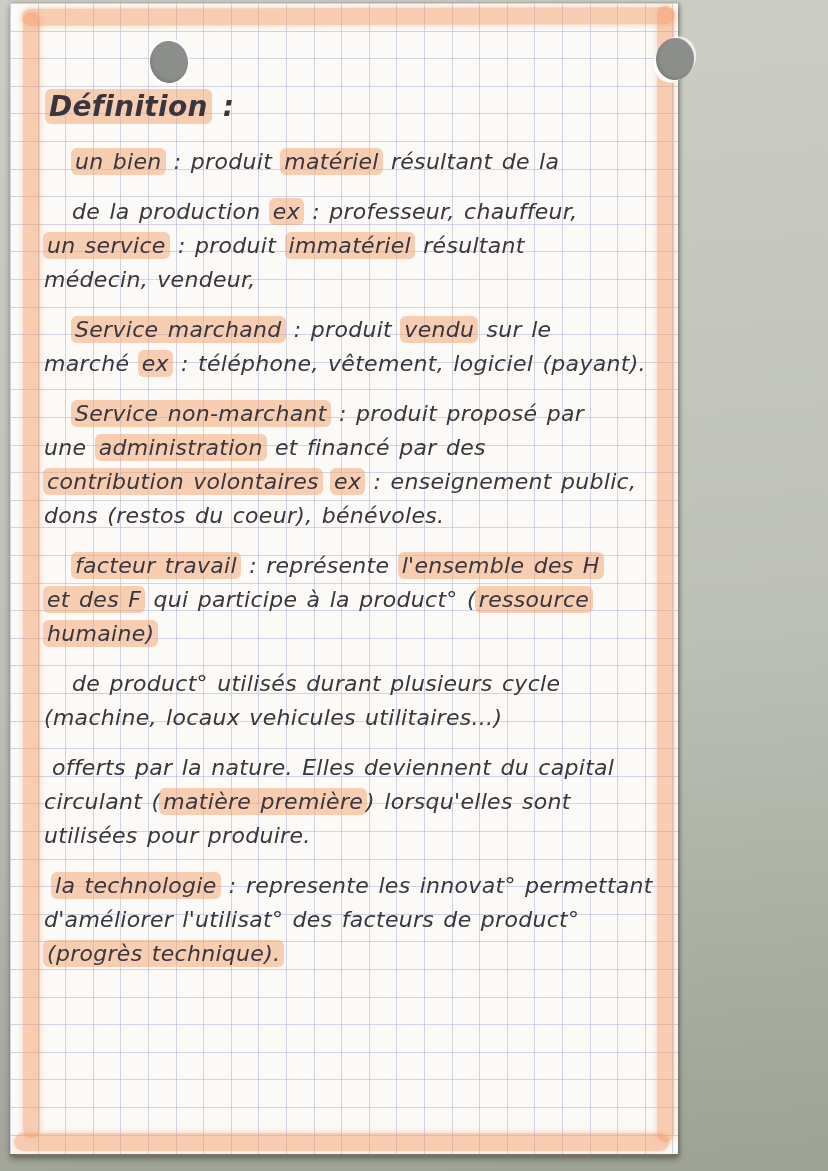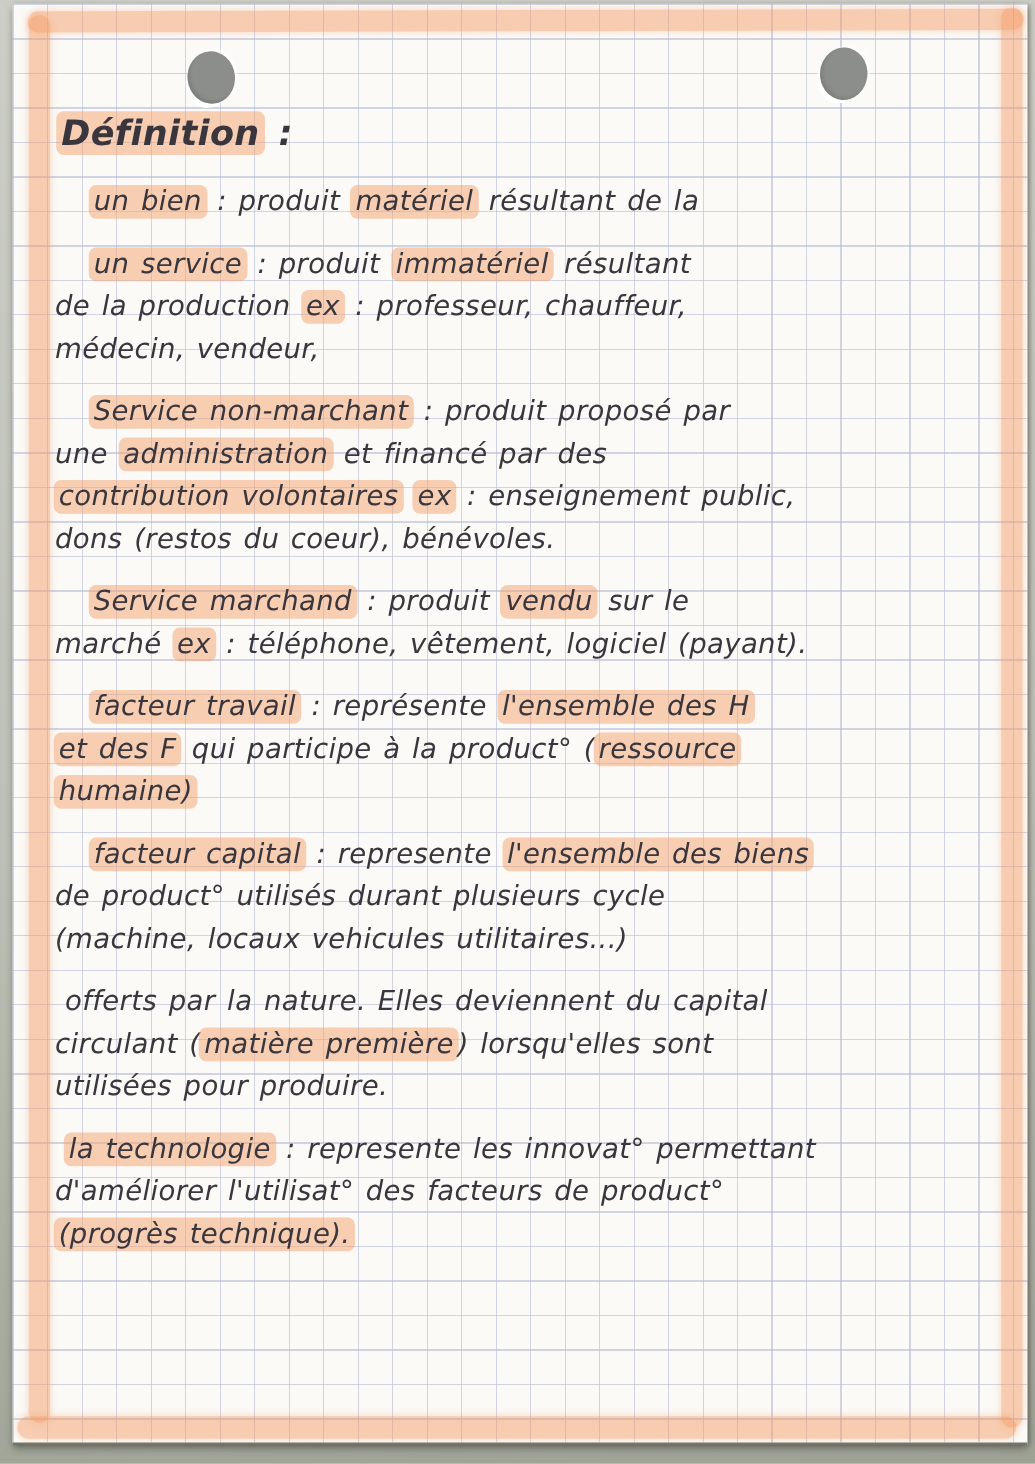--- a/index.html
+++ b/index.html
@@ -2,21 +2,21 @@
 <html style="--paper: #fbfaf7; --ink: #3a363e; --gridline: rgba(128,138,186,0.62); --stripe: rgba(243,155,101,0.48); --stripe-glow: rgba(243,155,101,0.30); --highlight: rgba(245,162,110,0.50); --hole: #8b8e8a;"><head>
 <meta charset="utf-8">
 <style>
   html,body{margin:0;padding:0;}
   body{
     width:828px;height:1171px;overflow:hidden;position:relative;
     background:linear-gradient(175deg,#cdcfc7 0%,#bdc0b6 55%,#9ea295 100%);
     font-family:"DejaVu Sans",sans-serif;
   }
   .paper{
-    position:absolute;left:10px;top:3px;width:812px;height:1151px;
+    position:absolute;left:10px;top:3px;width:668px;height:1151px;
     background:var(--paper,#fbfaf7);
     box-shadow:0 3px 6px rgba(40,42,35,.45),2px 0 3px rgba(40,42,35,.25);
     border-bottom:2px solid #73746a;
   }
   .grid-overlay{
     position:absolute;inset:0;pointer-events:none;
     background-image:
       repeating-linear-gradient(to right,var(--gridline) 0 1px,transparent 1px 27.6px),
       repeating-linear-gradient(to bottom,var(--gridline) 0 1px,transparent 1px 27.6px);
     opacity:.55;
@@ -64,41 +64,40 @@
     <div class="stripe stripe-right"></div>
     <div class="hole hole-left"></div>
     <div class="hole hole-right"></div>
     <div class="content">
       <div class="title-line" id="title"><span class="hl">Définition</span><span> :</span></div>
       <div id="paragraphs">
           <div class="para indent">
             <div class="line"><span class="hl">un bien</span><span> : produit </span><span class="hl">matériel</span><span> résultant de la</span></div>
           </div>
           <div class="para indent">
+            <div class="line"><span>de la production </span><span class="hl">ex</span><span> : professeur, chauffeur,</span></div>
             <div class="line"><span class="hl">un service</span><span> : produit </span><span class="hl">immatériel</span><span> résultant</span></div>
-            <div class="line"><span>de la production </span><span class="hl">ex</span><span> : professeur, chauffeur,</span></div>
             <div class="line"><span>médecin, vendeur,</span></div>
+          </div>
+          <div class="para indent">
+            <div class="line"><span class="hl">Service marchand</span><span> : produit </span><span class="hl">vendu</span><span> sur le</span></div>
+            <div class="line"><span>marché </span><span class="hl">ex</span><span> : téléphone, vêtement, logiciel (payant).</span></div>
           </div>
           <div class="para indent">
             <div class="line"><span class="hl">Service non-marchant</span><span> : produit proposé par</span></div>
             <div class="line"><span>une </span><span class="hl">administration</span><span> et financé par des</span></div>
             <div class="line"><span class="hl">contribution volontaires</span><span> </span><span class="hl">ex</span><span> : enseignement public,</span></div>
             <div class="line"><span>dons (restos du coeur), bénévoles.</span></div>
           </div>
           <div class="para indent">
-            <div class="line"><span class="hl">Service marchand</span><span> : produit </span><span class="hl">vendu</span><span> sur le</span></div>
-            <div class="line"><span>marché </span><span class="hl">ex</span><span> : téléphone, vêtement, logiciel (payant).</span></div>
-          </div>
-          <div class="para indent">
             <div class="line"><span class="hl">facteur travail</span><span> : représente </span><span class="hl">l'ensemble des H</span></div>
             <div class="line"><span class="hl">et des F</span><span> qui participe à la product° (</span><span class="hl">ressource</span></div>
             <div class="line"><span class="hl">humaine)</span></div>
           </div>
           <div class="para indent">
-            <div class="line"><span class="hl">facteur capital</span><span> : represente </span><span class="hl">l'ensemble des biens</span></div>
             <div class="line"><span>de product° utilisés durant plusieurs cycle</span></div>
             <div class="line"><span>(machine, locaux vehicules utilitaires...)</span></div>
           </div>
           <div class="para">
             <div class="line"><span>offerts par la nature. Elles deviennent du capital</span></div>
             <div class="line"><span>circulant (</span><span class="hl">matière première</span><span>) lorsqu'elles sont</span></div>
             <div class="line"><span>utilisées pour produire.</span></div>
           </div>
           <div class="para">
             <div class="line"><span class="hl">la technologie</span><span> : represente les innovat° permettant</span></div>

